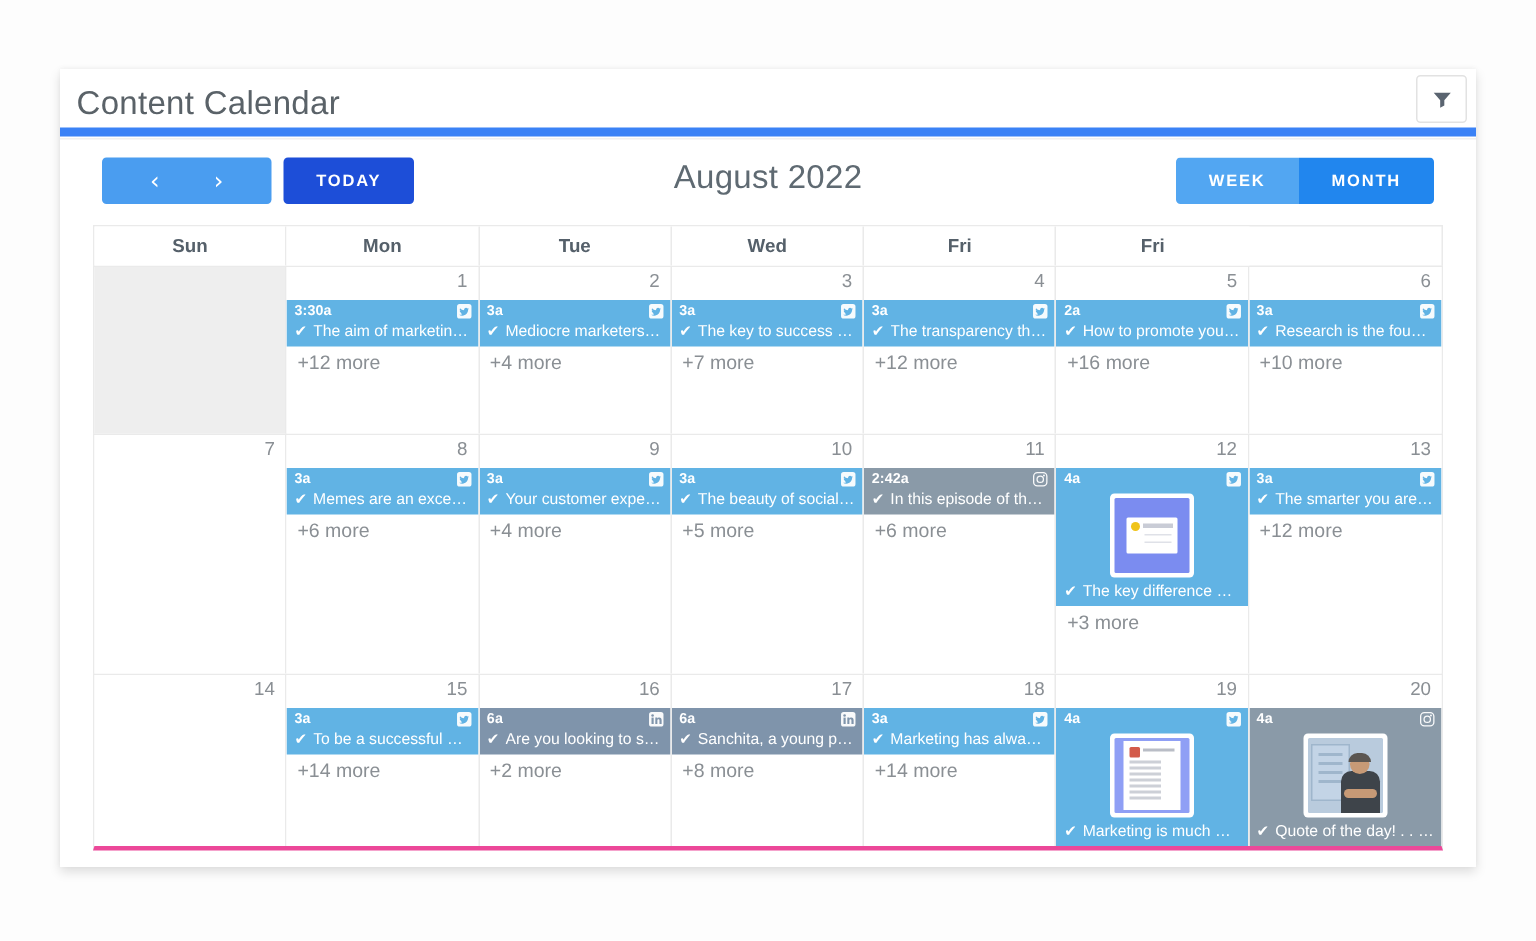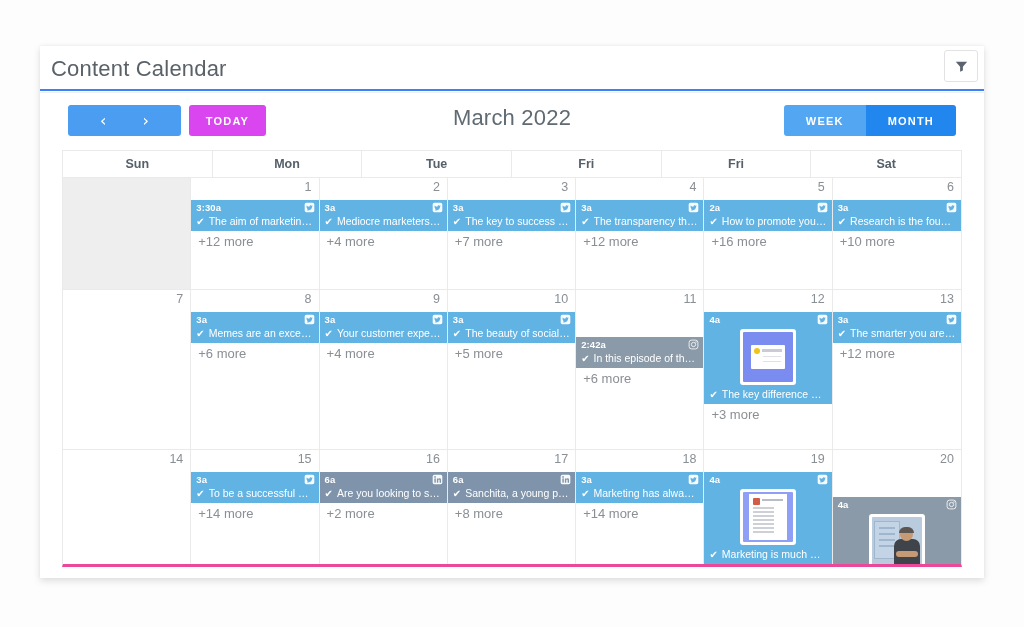--- a/index.html
+++ b/index.html
@@ -22,21 +22,21 @@
     left: 40px; top: 46px;
     width: 944px; height: 532px;
     background: #ffffff;
     box-shadow: 0 3px 7px rgba(0,0,0,0.13), 0 -1px 3px rgba(0,0,0,0.04);
   }
 
   
   .panel-head {
     position: relative;
     height: 45px;
-    border-bottom: 2px solid #3b82f6;
+    border-bottom: 6px solid #3b82f6;
   }
   .panel-title {
     position: absolute;
     left: 11px; top: 10px;
     font-size: 22px;
     color: #5a6268;
     font-weight: 400;
     letter-spacing: .2px;
     white-space: nowrap;
   }
@@ -80,22 +80,22 @@
     padding: 0 14px;
   }
   .btn-arrows .chev {
     color: #ffffff;
     font-size: 16px;
     line-height: 1;
     font-family: "DejaVu Sans", sans-serif;
   }
   .btn-today {
     margin-left: 8px;
-    width: 77px; height: 31px;
-    background: #d946ef;
+    width: 87px; height: 31px;
+    background: #1d4ed8;
     border: none; border-radius: 3px;
     color: #ffffff;
     font-size: 11px;
     font-weight: 700;
     letter-spacing: 1.2px;
     cursor: pointer;
   }
   .month-label {
     position: absolute;
     left: 0; right: 0; top: 12px;
@@ -126,21 +126,21 @@
   .view-btn.active   { background: #2186ee; }
 
   
   .grid {
     position: absolute;
     left: 22px; top: 57px;
     width: 900px;
   }
   .dow-row {
     display: grid;
-    grid-template-columns: repeat(6, 1fr);
+    grid-template-columns: repeat(7, 1fr);
     border: 1px solid #eaeaea;
     border-bottom: none;
   }
   .dow {
     height: 26px;
     line-height: 26px;
     text-align: center;
     font-size: 12.5px;
     font-weight: 700;
     color: #55606a;
@@ -185,21 +185,21 @@
 
   
   .event {
     position: relative;
     background: #61b3e4;
     color: #ffffff;
     margin: 0;
     cursor: pointer;
   }
   .event.slate { background: #7f94ab; }
-  .event.ig { background: #8a9aa8; margin-top: 25px; }
+  .event.ig { background: #8a9aa8; }
 
   .ev-head {
     display: flex;
     align-items: center;
     justify-content: space-between;
     height: 15px;
     padding: 0 4px 0 5px;
     gap: 40px;
   }
   .ev-time {
@@ -341,36 +341,36 @@
 
       <div class="toolbar">
         <div class="nav-group">
           <div class="btn-arrows">
             <span class="chev">‹</span>
             <span class="chev">›</span>
           </div>
           <button class="btn-today">TODAY</button>
         </div>
 
-        <div class="month-label">March 2022</div>
+        <div class="month-label">August 2022</div>
 
         <div class="view-group">
           <button class="view-btn inactive">WEEK</button>
           <button class="view-btn active">MONTH</button>
         </div>
       </div>
 
       <div class="grid">
         <div class="dow-row" id="dow-row">
             <div class="dow">Sun</div>
             <div class="dow">Mon</div>
             <div class="dow">Tue</div>
+            <div class="dow">Wed</div>
             <div class="dow">Fri</div>
             <div class="dow">Fri</div>
-            <div class="dow">Sat</div>
           </div>
         <div id="weeks-host">
             <div class="week w1">
               <div class="cell other">
                 <div class="events"></div>
               </div>
               <div class="cell">
                 <div class="daynum">1</div>
                 <div class="events">
                   <div class="event ">

